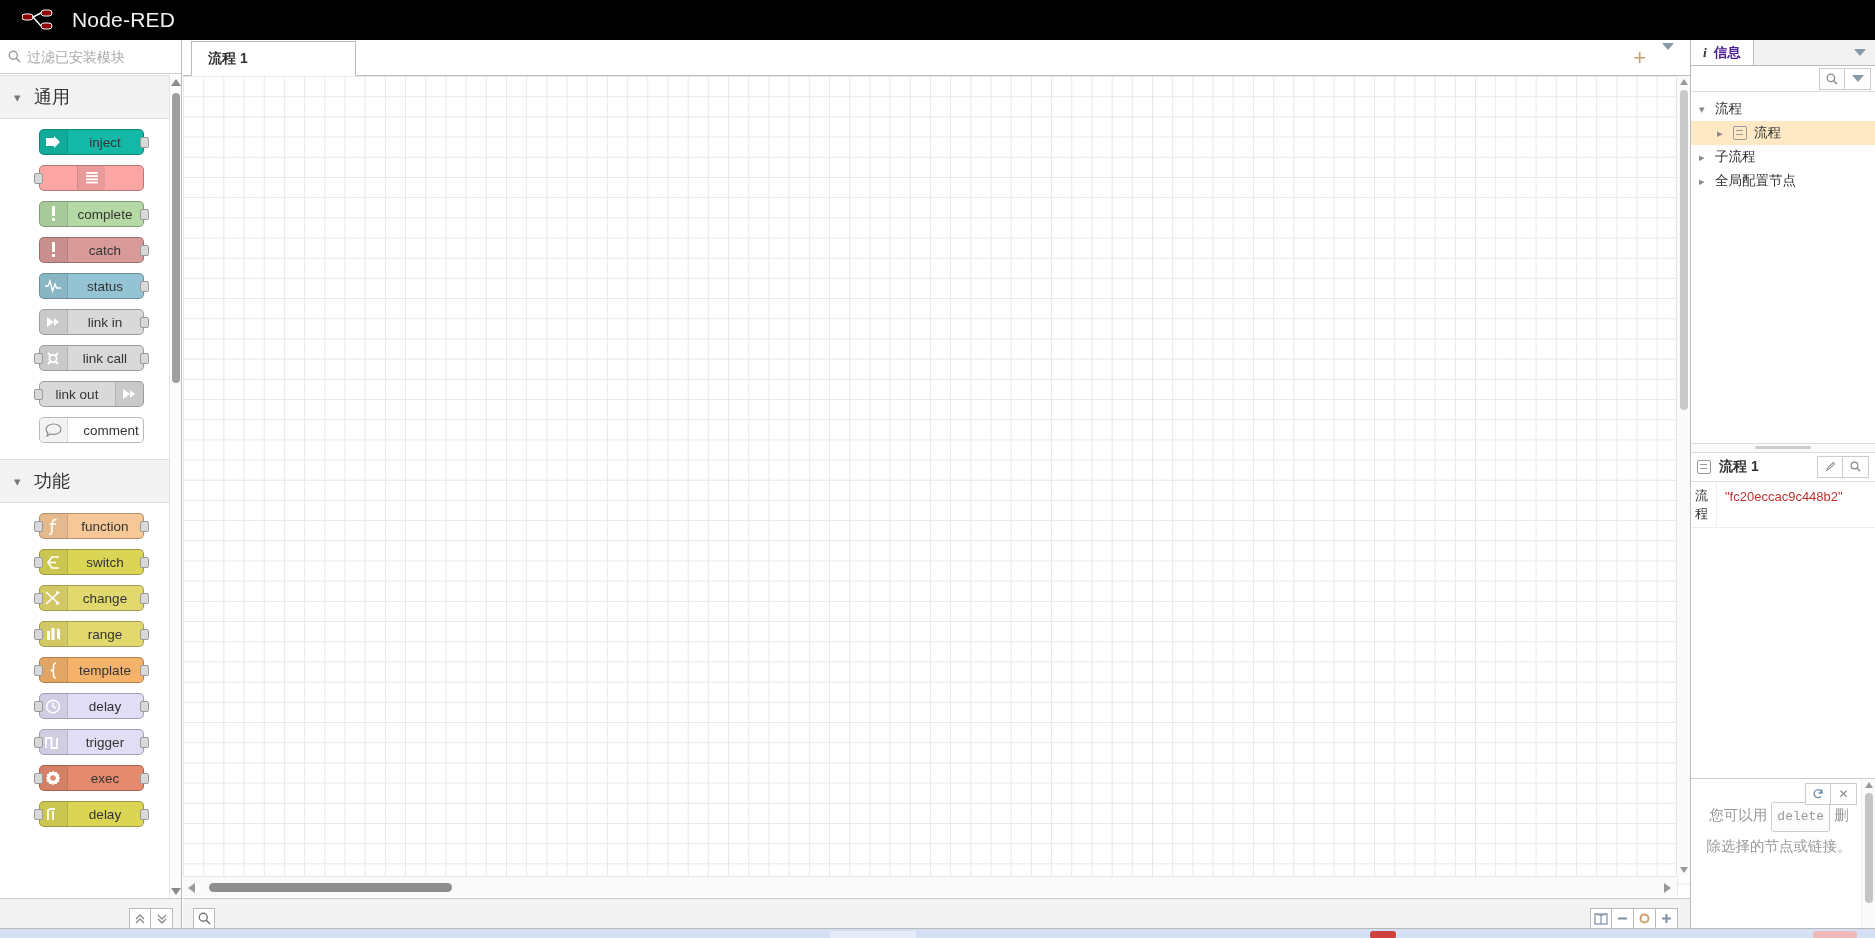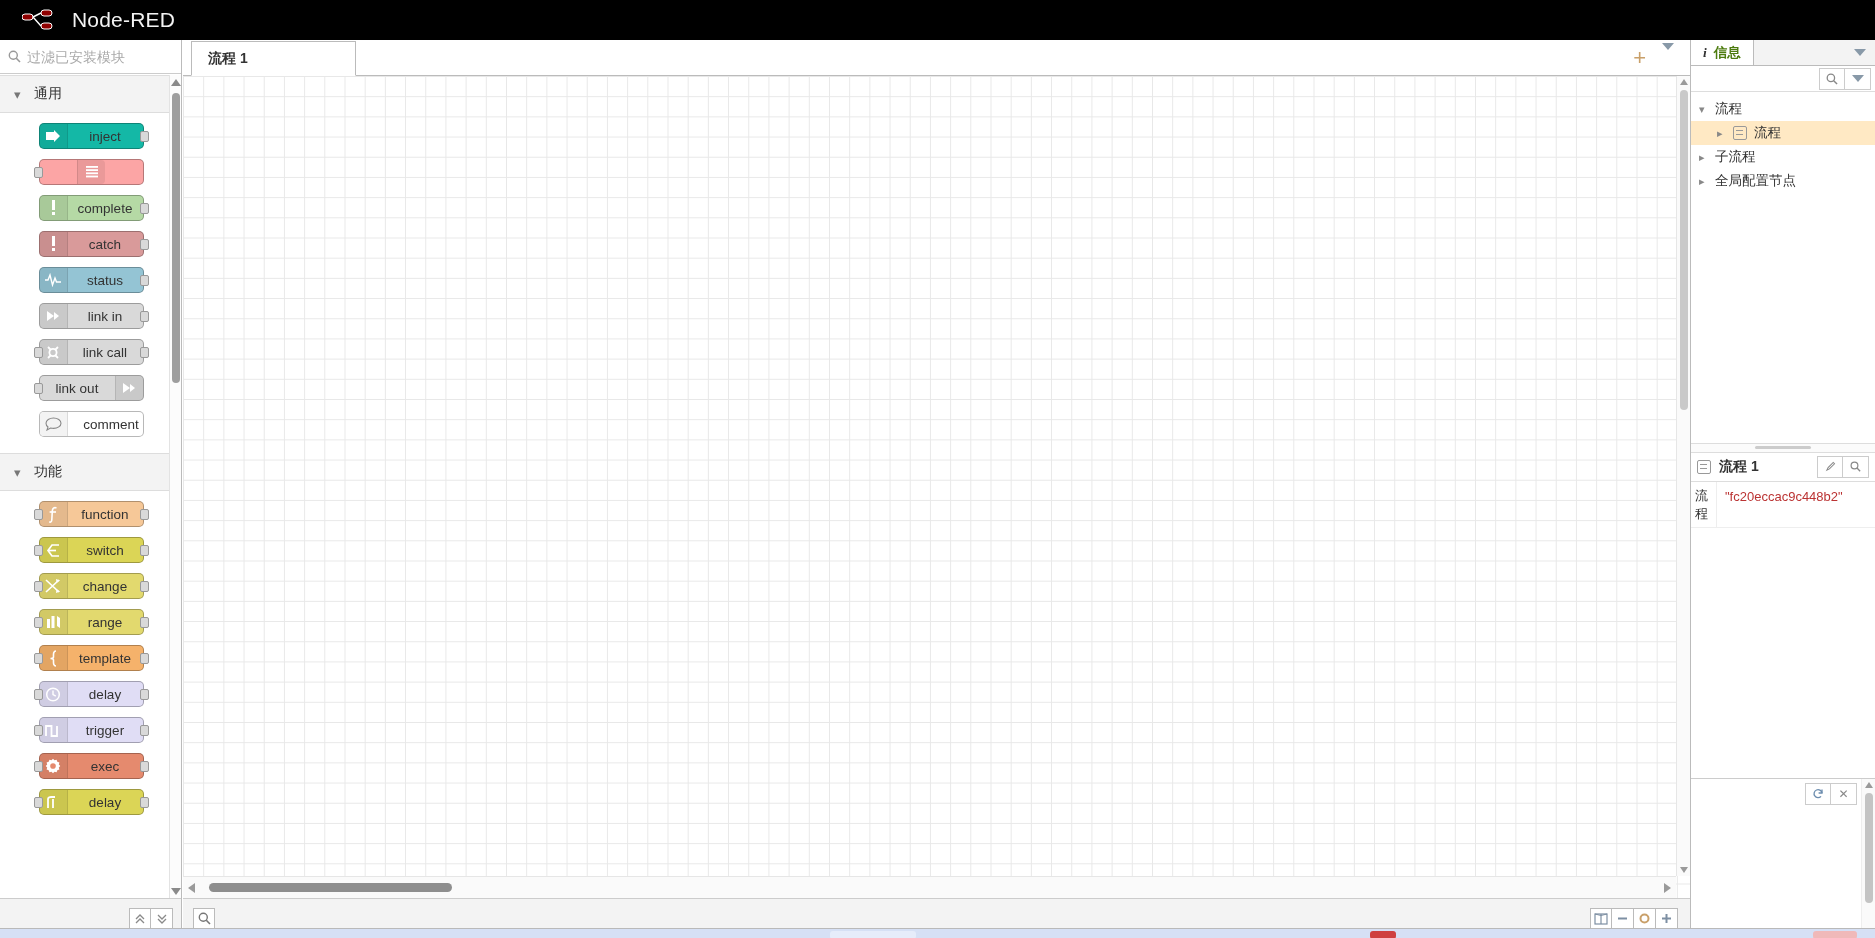--- a/index.html
+++ b/index.html
@@ -54,21 +54,21 @@
   #palette-scroll {
     position:absolute; top:35px; left:0; right:0; bottom:40px;
     overflow:hidden; background:#fff;
   }
   #palette-inner { width:182px; }
   .cat-header {
     background:#f3f3f3; border-top:1px solid #ddd; border-bottom:1px solid #ddd;
     padding:9px 0 9px 14px; display:flex; align-items:center; gap:10px; cursor:pointer;
   }
   .cat-header .chev { color:#777; font-size:13px; width:10px; }
-  .cat-header .cname { font-size:14px; color:#333; font-weight:normal; }
+  .cat-header .cname { font-size:18px; color:#333; font-weight:normal; }
   .cat-body { padding:10px 0 6px 0; }
   .node {
     position:relative; margin:0 auto 10px auto; width:105px; height:26px;
     border-radius:5px; border:1px solid rgba(0,0,0,.28);
     display:flex; align-items:center; cursor:grab; user-select:none;
   }
   .node .nlabel {
     flex:1; text-align:center; font-size:13.5px; color:#333;
     white-space:nowrap; overflow:hidden;
   }
@@ -176,21 +176,21 @@
   #sidebar {
     position:absolute; right:0; top:40px; width:185px; bottom:0;
     background:#fff; border-left:1px solid #bbb; display:flex; flex-direction:column;
   }
   #sb-tabs { height:26px; display:flex; align-items:stretch; border-bottom:1px solid #bbb; background:#f3f3f3; }
   .sb-tab {
     display:flex; align-items:center; gap:7px; padding:0 12px; background:#fff;
     border-right:1px solid #bbb; font-size:13.5px; cursor:pointer; position:relative;
   }
   .sb-tab .ic { color:#333; font-weight:bold; font-style:italic; font-family:"Liberation Serif",serif; }
-  .sb-tab .lbl { font-weight:bold; color:#4d7c0f; }
+  .sb-tab .lbl { font-weight:bold; color:#4c1d95; }
   #sb-tabs-spacer { flex:1; background:#f3f3f3; }
   #sb-tabs-menu { width:30px; display:flex; align-items:center; justify-content:center; cursor:pointer; background:#f3f3f3; }
 
   #sb-toolbar { height:26px; border-bottom:1px solid #ddd; display:flex; align-items:center; justify-content:flex-end; padding-right:4px; gap:0; background:#fff; }
   .sb-tool { width:26px; height:22px; display:flex; align-items:center; justify-content:center;
       border:1px solid #ccc; background:#fff; cursor:pointer; color:#888; font-size:12px; }
   .sb-tool + .sb-tool { border-left:none; }
 
   #sb-tree { flex:0 0 auto; padding-top:5px; font-size:13.5px; }
   .tree-row { display:flex; align-items:center; gap:7px; height:24px; padding-left:8px; cursor:pointer; }
@@ -660,20 +660,25 @@
     <div id="sb-tip">
       <div id="sb-tip-tools">
         <span class="sb-tool">
           <svg width="12" height="12" viewBox="0 0 12 12">
             <path d="M10 5 A4 4 0 1 0 9 8.4" fill="none" stroke="#6b8cae" stroke-width="1.3"></path>
             <path d="M10 1.5 L10 5 L6.6 5" fill="none" stroke="#6b8cae" stroke-width="1.3"></path>
           </svg>
         </span>
         <span class="sb-tool">✕</span>
       </div>
+      <div id="sb-tip-body">
+        <span>您可以用</span>
+        <span class="kbd">delete</span>
+        <span>删除选择的节点或链接。</span>
+      </div>
       <div id="sb-tip-sb">
         <span class="tu"></span>
         <span class="th"></span>
         <span class="td"></span>
       </div>
     </div>
   </div>
 
   <div id="os-strip">
     <span class="pill"></span>

